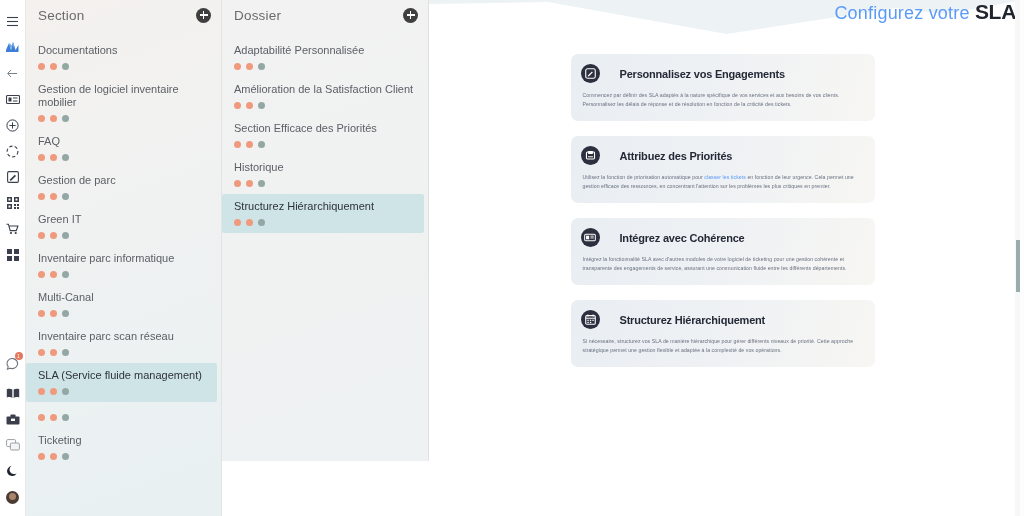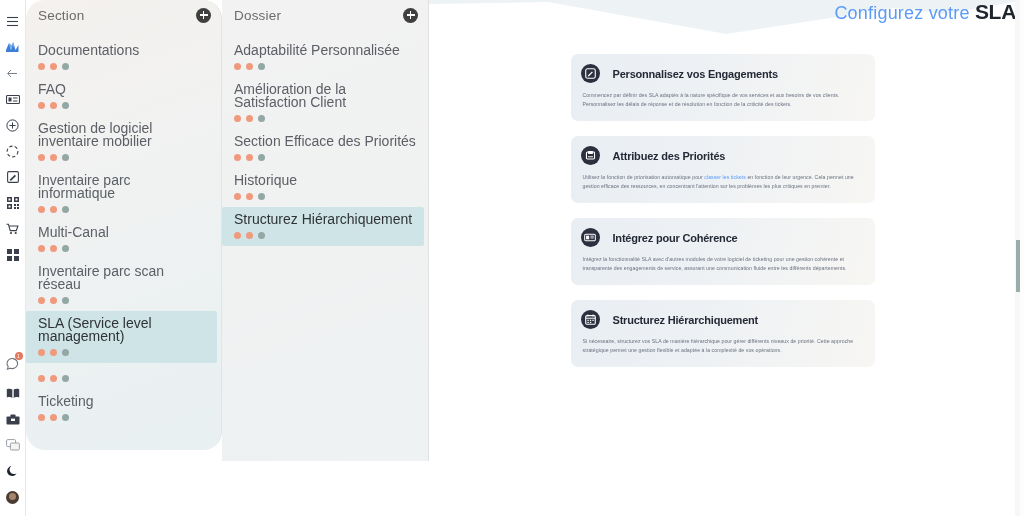--- a/index.html
+++ b/index.html
@@ -43,26 +43,25 @@
     background: #4a3b33;
     position: relative; overflow: hidden;
   }
   .avatar-ico::after{
     content:""; position:absolute; left:3px; top:2px;
     width:7px; height:7px; border-radius:50%; background:#a8856d;
   }
 
   
   .col-section {
-    width: 196px; flex: 0 0 196px; height: 450px;
+    width: 196px; flex: 0 0 196px; height: 516px;
     background: linear-gradient(160deg,#f4f1ee 0%, #f1f2f1 35%, #e8f0f2 100%);
     position: relative;
     overflow: hidden;
     border-right: 1px solid #e3e3e3;
-    border-radius: 19px;
   }
   .col-dossier {
     width: 207px; flex: 0 0 207px; height: 461px;
     background: linear-gradient(160deg,#f2f2f2 0%, #f0f1f1 50%, #eef2f3 100%);
     position: relative;
     overflow: hidden;
     border-right: 1px solid #e0e0e0;
   }
   .col-head {
     height: 30px;
@@ -85,21 +84,21 @@
   .plus-btn::after  { top:3.5px; left:6.8px; height:8px; width:1.6px; }
 
   .list { padding: 8px 4px 0 0; }
   .list-item {
     padding: 6px 8px 7px 12px;
     cursor: pointer;
     border-radius: 2px;
   }
   .list-item.active { background: #cfe4e7; }
   .li-label {
-    font-size: 14px; color: #5c6066; line-height: 13px;
+    font-size: 11px; color: #5c6066; line-height: 13px;
     font-weight: 400;
   }
   .list-item.active .li-label { color: #2f3338; }
   .dots { display: flex; gap: 5px; margin-top: 6px; }
   .dot { width: 7px; height: 7px; border-radius: 50%; }
   .dot.o { background: #f09a7d; }
   .dot.g { background: #93a8a4; }
 
   
   .main {
@@ -129,21 +128,21 @@
 
   .cards { margin-top: 30px; }
   .card {
     width: 304px;
     margin: 0 auto 15px auto;
     border-radius: 7px;
     background: linear-gradient(105deg, #e9eef3 0%, #eef1f4 45%, #f7f6f3 100%);
     padding: 10px 10px 12px 10px;
     min-height: 60px;
   }
-  .card-head { display:flex; align-items:center; gap:13px; }
+  .card-head { display:flex; align-items:center; gap:20px; }
   .card-ico {
     width: 19px; height: 19px; border-radius: 50%;
     background: #2b2f3e; color: #fff;
     display:flex; align-items:center; justify-content:center;
     flex: 0 0 19px;
   }
   .card-title {
     font-size: 11px; font-weight: 700; color: #242936;
     letter-spacing: -.2px;
   }
@@ -321,29 +320,45 @@
     <div class="list" id="section-list">
         <div class="list-item">
           <div class="li-label">Documentations</div>
           <div class="dots">
             <span class="dot o"></span>
             <span class="dot o"></span>
             <span class="dot g"></span>
           </div>
         </div>
         <div class="list-item">
+          <div class="li-label">Gestion de logiciel inventaire mobilier</div>
+          <div class="dots">
+            <span class="dot o"></span>
+            <span class="dot o"></span>
+            <span class="dot g"></span>
+          </div>
+        </div>
+        <div class="list-item">
           <div class="li-label">FAQ</div>
           <div class="dots">
             <span class="dot o"></span>
             <span class="dot o"></span>
             <span class="dot g"></span>
           </div>
         </div>
         <div class="list-item">
-          <div class="li-label">Gestion de logiciel inventaire mobilier</div>
+          <div class="li-label">Gestion de parc</div>
+          <div class="dots">
+            <span class="dot o"></span>
+            <span class="dot o"></span>
+            <span class="dot g"></span>
+          </div>
+        </div>
+        <div class="list-item">
+          <div class="li-label">Green IT</div>
           <div class="dots">
             <span class="dot o"></span>
             <span class="dot o"></span>
             <span class="dot g"></span>
           </div>
         </div>
         <div class="list-item">
           <div class="li-label">Inventaire parc informatique</div>
           <div class="dots">
             <span class="dot o"></span>
@@ -361,21 +376,21 @@
         </div>
         <div class="list-item">
           <div class="li-label">Inventaire parc scan réseau</div>
           <div class="dots">
             <span class="dot o"></span>
             <span class="dot o"></span>
             <span class="dot g"></span>
           </div>
         </div>
         <div class="list-item active">
-          <div class="li-label">SLA (Service level management)</div>
+          <div class="li-label">SLA (Service fluide management)</div>
           <div class="dots">
             <span class="dot o"></span>
             <span class="dot o"></span>
             <span class="dot g"></span>
           </div>
         </div>
         <div class="list-item">
           <div class="dots">
             <span class="dot o"></span>
             <span class="dot o"></span>
@@ -482,21 +497,21 @@
           <div class="card">
             <div class="card-head">
               <span class="card-ico">
                 <svg width="12" height="11" viewBox="0 0 13 12">
                   <rect x="0.7" y="2.4" width="11.6" height="7.2" rx="1.2" fill="none" stroke="#fff" stroke-width="1.1"></rect>
                   <rect x="2.2" y="4" width="3.4" height="4" fill="#fff"></rect>
                   <rect x="7" y="4" width="3.6" height="1" fill="#fff"></rect>
                   <rect x="7" y="6" width="3.6" height="1" fill="#fff"></rect>
                 </svg>
               </span>
-              <span class="card-title">Intégrez pour Cohérence</span>
+              <span class="card-title">Intégrez avec Cohérence</span>
             </div>
             <div class="card-body"><span>Intégrez la fonctionnalité SLA avec d'autres modules de votre logiciel de ticketing pour une gestion cohérente et transparente des engagements de service, assurant une communication fluide entre les différents départements.</span></div>
           </div>
           <div class="card">
             <div class="card-head">
               <span class="card-ico">
                 <svg width="11" height="11" viewBox="0 0 12 12">
                   <rect x="0.8" y="1.8" width="10.4" height="9.4" rx="1.2" fill="none" stroke="#fff" stroke-width="1.2"></rect>
                   <line x1="0.8" y1="4.6" x2="11.2" y2="4.6" stroke="#fff" stroke-width="1.1"></line>
                   <line x1="3.2" y1="0.6" x2="3.2" y2="2.6" stroke="#fff" stroke-width="1.2"></line>

